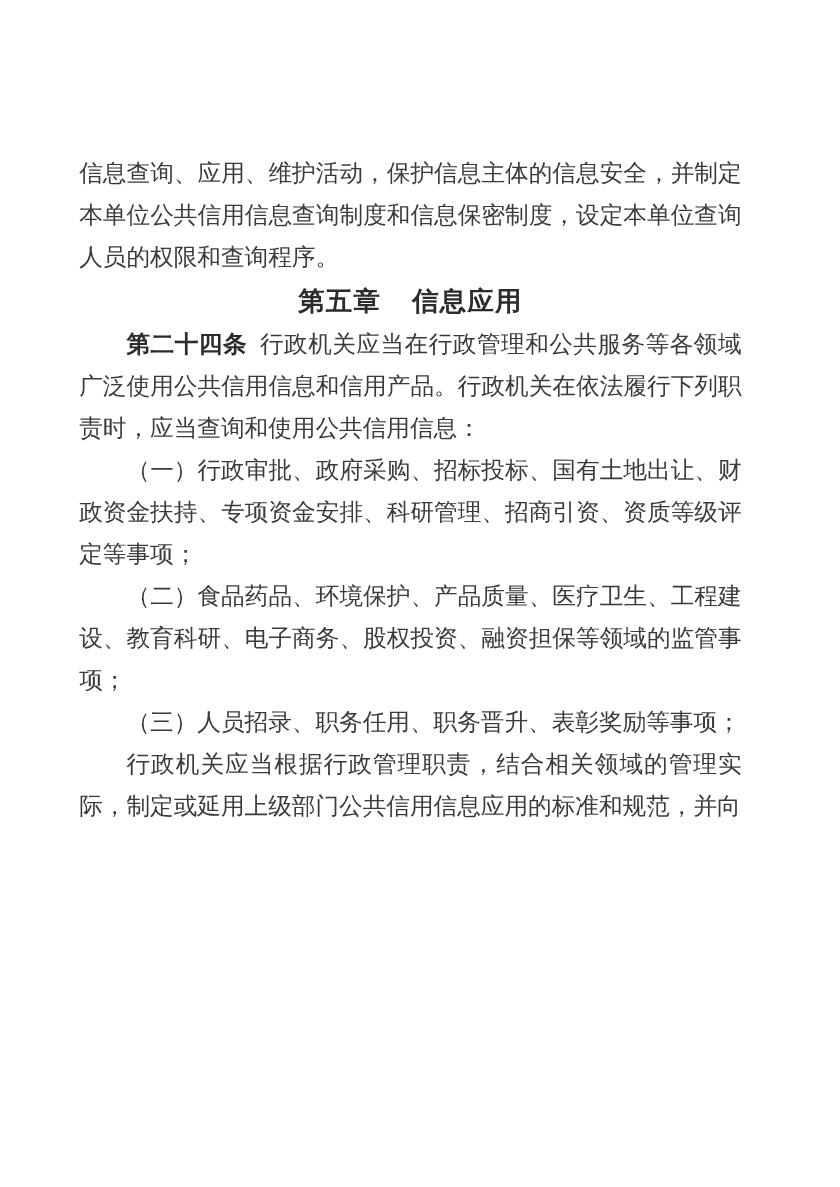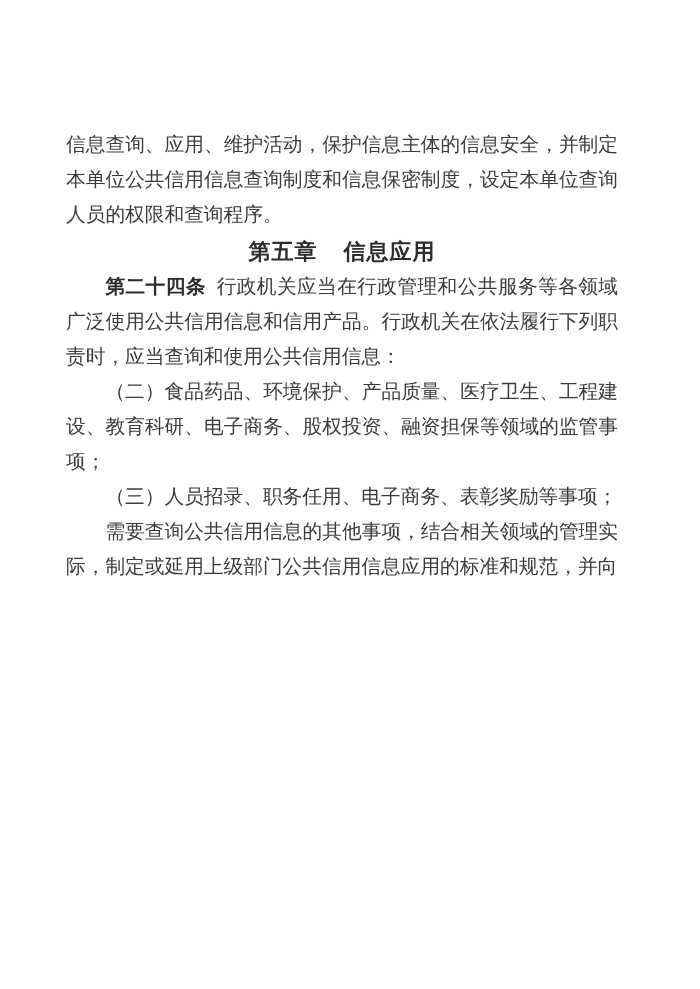--- a/index.html
+++ b/index.html
@@ -77,30 +77,33 @@
 
 
     <h2 class="chapter">
       <span>第五章</span><span class="gap"></span><span>信息应用</span>
     </h2>
 
     <p>
       <span class="term">第二十四条</span><span>行政机关应当在行政管理和公共服务等各领域广泛使用公共信用信息和信用产品。行政机关在依法履行下列职责时，应当查询和使用公共信用信息：</span>
     </p>
 
+    <p>
+      <span>（一）行政审批、政府采购、招标投标、国有土地出让、财政资金扶持、专项资金安排、科研管理、招商引资、资质等级评定等事项；</span>
+    </p>
 
     <p>
       <span>（二）食品药品、环境保护、产品质量、医疗卫生、工程建设、教育科研、电子商务、股权投资、融资担保等领域的监管事项；</span>
     </p>
 
     <p>
-      <span>（三）人员招录、职务任用、电子商务、表彰奖励等事项；</span>
+      <span>（三）人员招录、职务任用、职务晋升、表彰奖励等事项；</span>
     </p>
 
 
     <p>
-      <span>需要查询公共信用信息的其他事项，结合相关领域的管理实际，制定或延用上级部门公共信用信息应用的标准和规范，并向</span>
+      <span>行政机关应当根据行政管理职责，结合相关领域的管理实际，制定或延用上级部门公共信用信息应用的标准和规范，并向</span>
     </p>
 
   </div>
 
   <div class="footer">— 8 —</div>
 </div>
 
 </body></html>

